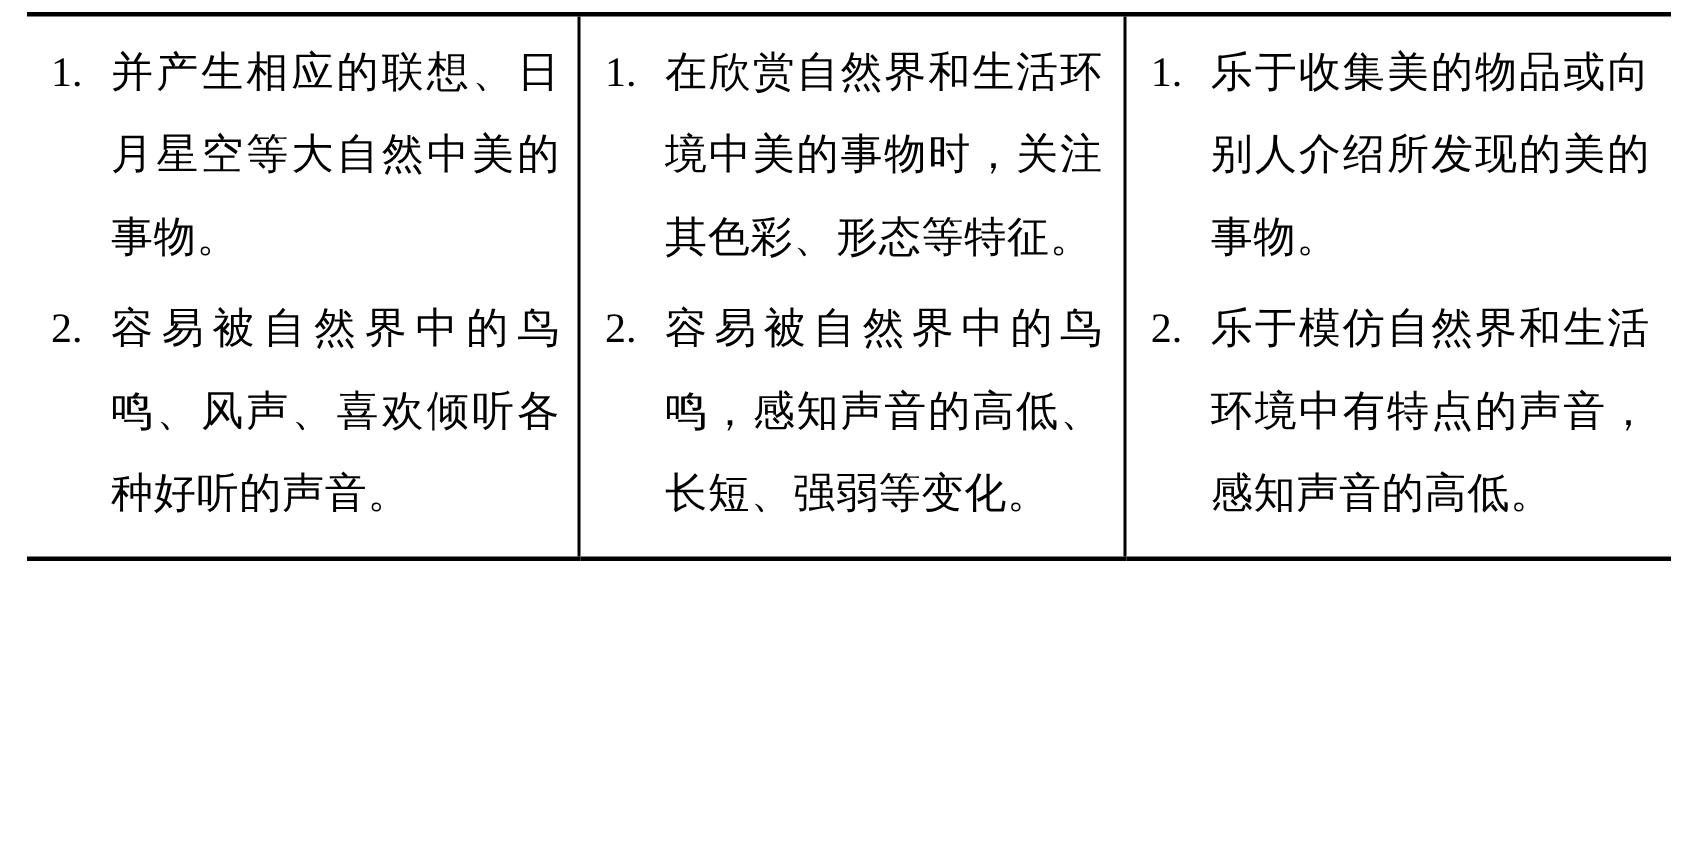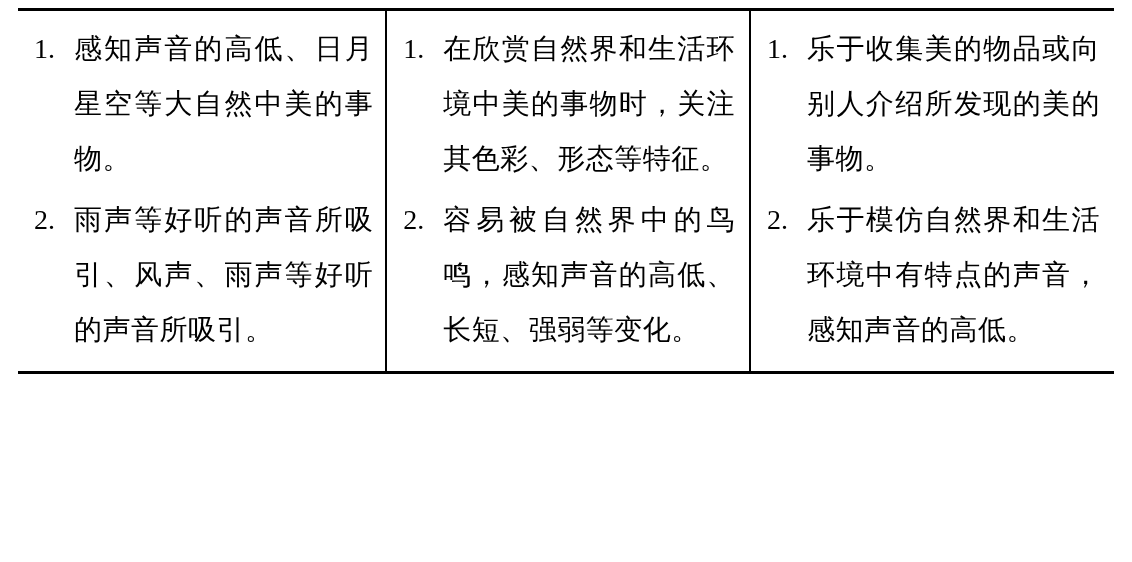--- a/index.html
+++ b/index.html
@@ -127,25 +127,25 @@
       <td class="col-div"></td>
     </tr>
 
 
     <tr class="body-row">
 
       <td class="col-a">
         <ul class="item-list">
           <li class="item">
             <span class="item-num">1.</span>
-            <span class="item-text">感知声音的高低、日月星空等大自然中美的事物。</span>
+            <span class="item-text">并产生相应的联想、日月星空等大自然中美的事物。</span>
           </li>
           <li class="item">
             <span class="item-num">2.</span>
-            <span class="item-text">雨声等好听的声音所吸引、风声、雨声等好听的声音所吸引。</span>
+            <span class="item-text">容易被自然界中的鸟鸣、风声、喜欢倾听各种好听的声音。</span>
           </li>
         </ul>
       </td>
 
       <td class="col-b col-div">
         <ul class="item-list">
           <li class="item">
             <span class="item-num">1.</span>
             <span class="item-text">在欣赏自然界和生活环境中美的事物时，关注其色彩、形态等特征。</span>
           </li>

